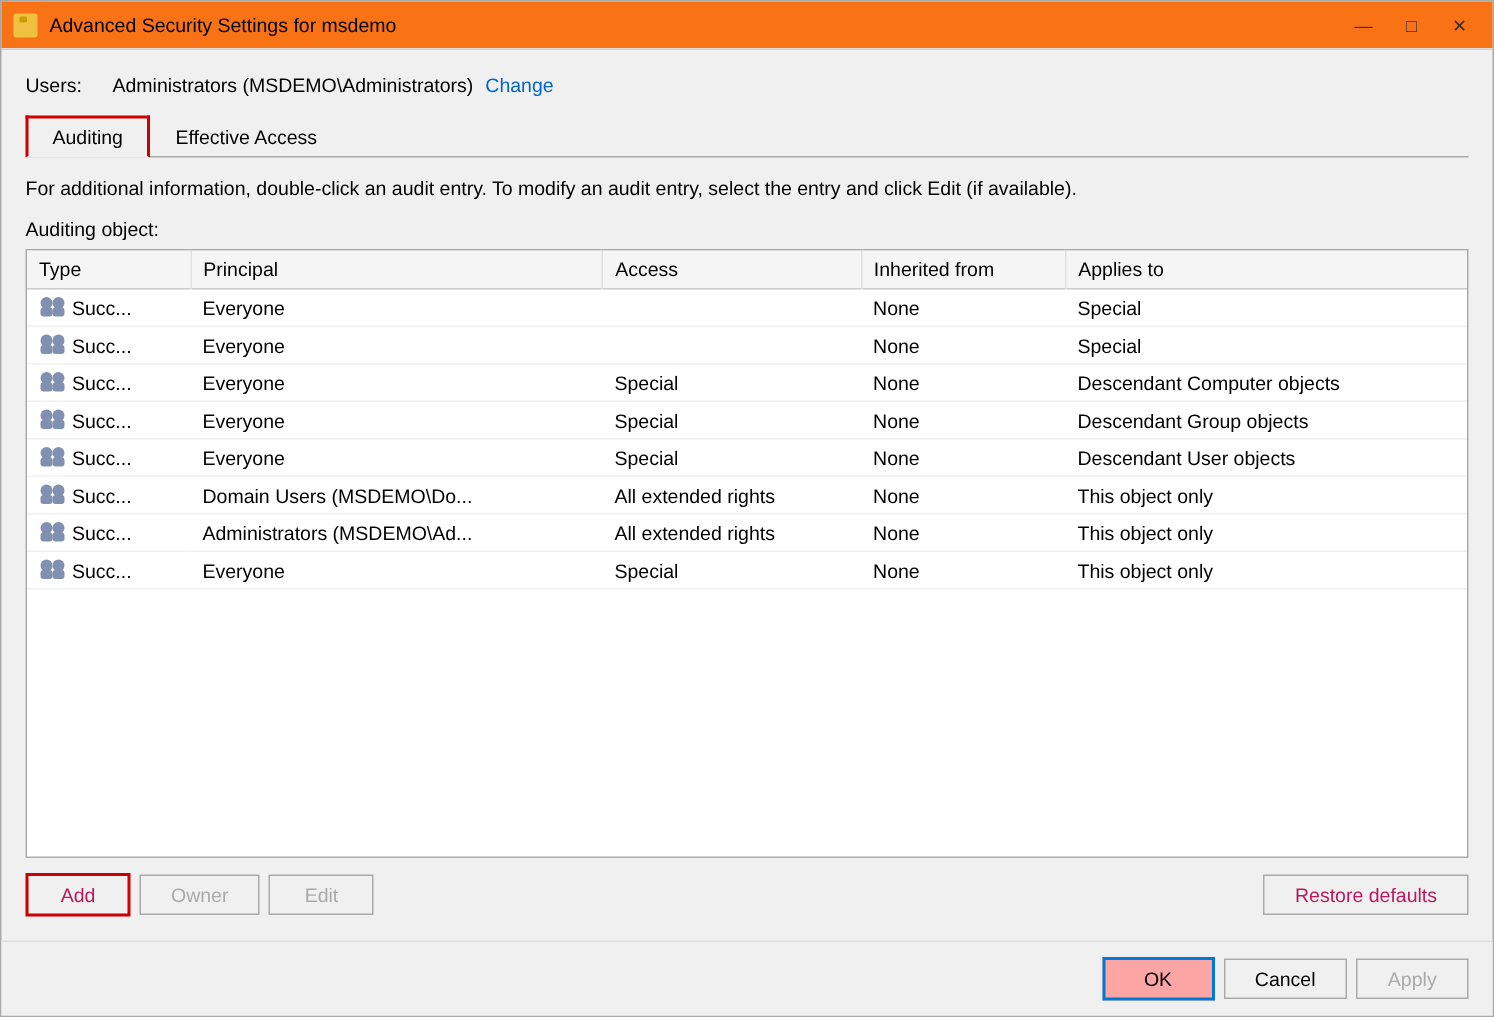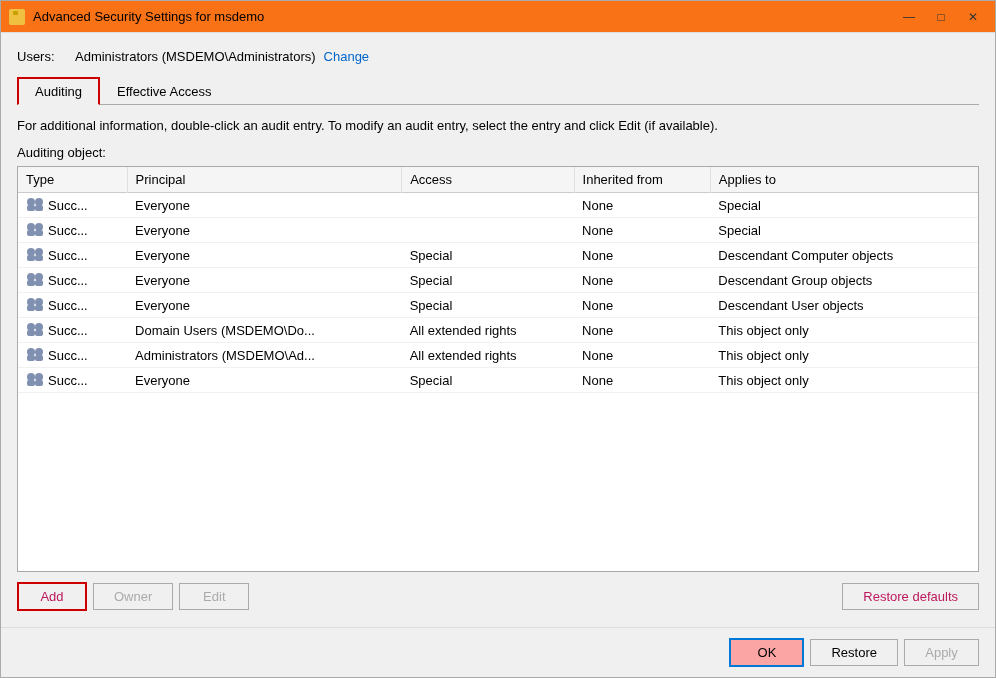--- a/index.html
+++ b/index.html
@@ -406,16 +406,16 @@
     <div class="bottom-buttons">
       <button class="btn add-btn">Add</button>
       <button class="btn" disabled="">Owner</button>
       <button class="btn" disabled="">Edit</button>
       <button class="btn restore-btn">Restore defaults</button>
     </div>
   </div>
 
   <div class="footer">
     <button class="footer-btn ok">OK</button>
-    <button class="footer-btn cancel">Restore</button>
+    <button class="footer-btn cancel">Cancel</button>
     <button class="footer-btn apply">Apply</button>
   </div>
 </div>
 
 </body></html>

